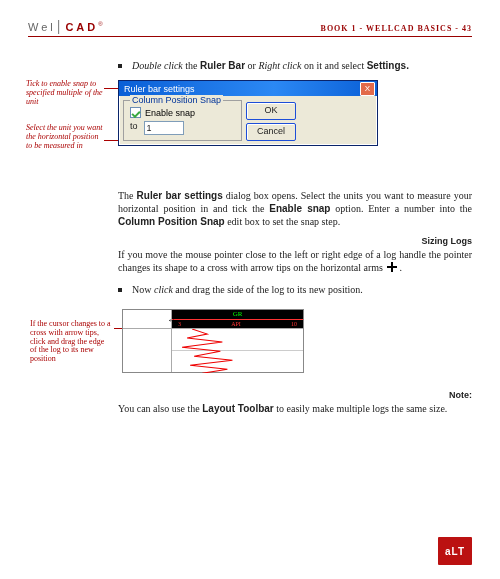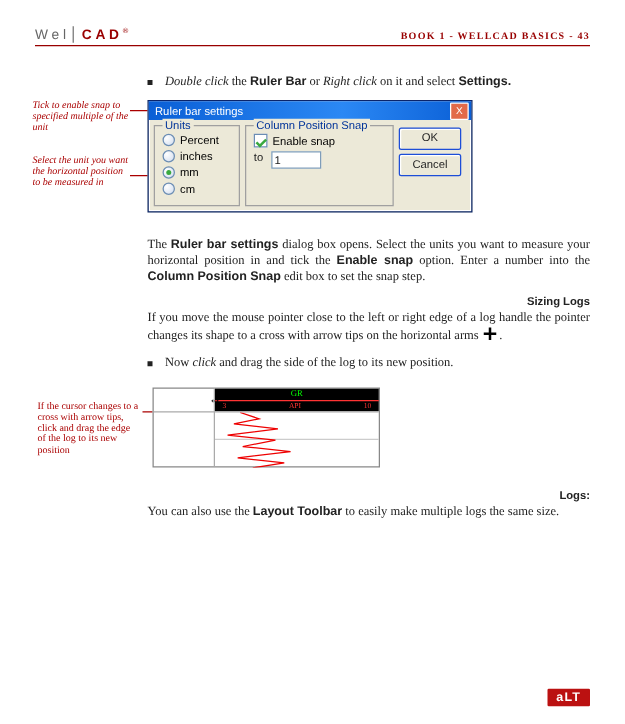--- a/index.html
+++ b/index.html
@@ -289,21 +289,21 @@
     position: absolute;
     inset: 0;
   }
 
   .footer {
     position: absolute;
     right: 28px;
     bottom: 14px;
   }
   .alt-logo {
-    width: 34px; height: 14px;
+    width: 34px; height: 28px;
     background: #b11;
     display: flex; align-items: center; justify-content: center;
     color: #fff; font-family: Arial; font-weight: bold;
     font-size: 10px; letter-spacing: 1px;
     border-radius: 1px;
   }
 
   b.ser { font-family: Liberation Sans, sans-serif; }
 </style>
 </head>
@@ -333,39 +333,20 @@
 
       <div class="annot annot2">Select the unit you want the horizontal position to be measured in</div>
       <div class="annot-line" style="left:76px; top:60px; width:24px;"></div>
 
       <div class="dialog">
         <div class="titlebar">
           <span>Ruler bar settings</span>
           <span class="closebox">X</span>
         </div>
         <div class="dlg-body">
-          <div class="fieldset units">
-            <span class="legend">Units</span>
-            <div class="radio-row">
-              <span class="radio"></span>
-              <span>Percent</span>
-            </div>
-            <div class="radio-row">
-              <span class="radio"></span>
-              <span>inches</span>
-            </div>
-            <div class="radio-row">
-              <span class="radio checked"></span>
-              <span>mm</span>
-            </div>
-            <div class="radio-row">
-              <span class="radio"></span>
-              <span>cm</span>
-            </div>
-          </div>
 
           <div class="fieldset snap">
             <span class="legend">Column Position Snap</span>
             <div class="check-row">
               <span class="check checked"></span>
               <span>Enable snap</span>
             </div>
             <div class="snap-to">
               <span>to</span>
               <span class="snap-input">1</span>
@@ -419,21 +400,21 @@
           <div class="lb-left"></div>
           <div class="lb-right">
             <svg class="curve" viewBox="0 0 130 44" preserveAspectRatio="none">
               <path d="M20 0 L35 5 L15 9 L50 13 L10 18 L48 22 L22 27 L60 31 L18 36 L55 40 L30 44" fill="none" stroke="#e00" stroke-width="1"></path>
             </svg>
           </div>
         </div>
       </div>
     </div>
 
-    <div class="section-h">Logs:</div>
+    <div class="section-h">Note:</div>
     <p class="para" style="margin-top:2px;">
       <span>You can also use the </span><b class="ser">Layout Toolbar</b><span> to easily make multiple logs the same size.</span>
     </p>
 
   </div>
 
   <div class="footer">
     <div class="alt-logo">aLT</div>
   </div>
 

